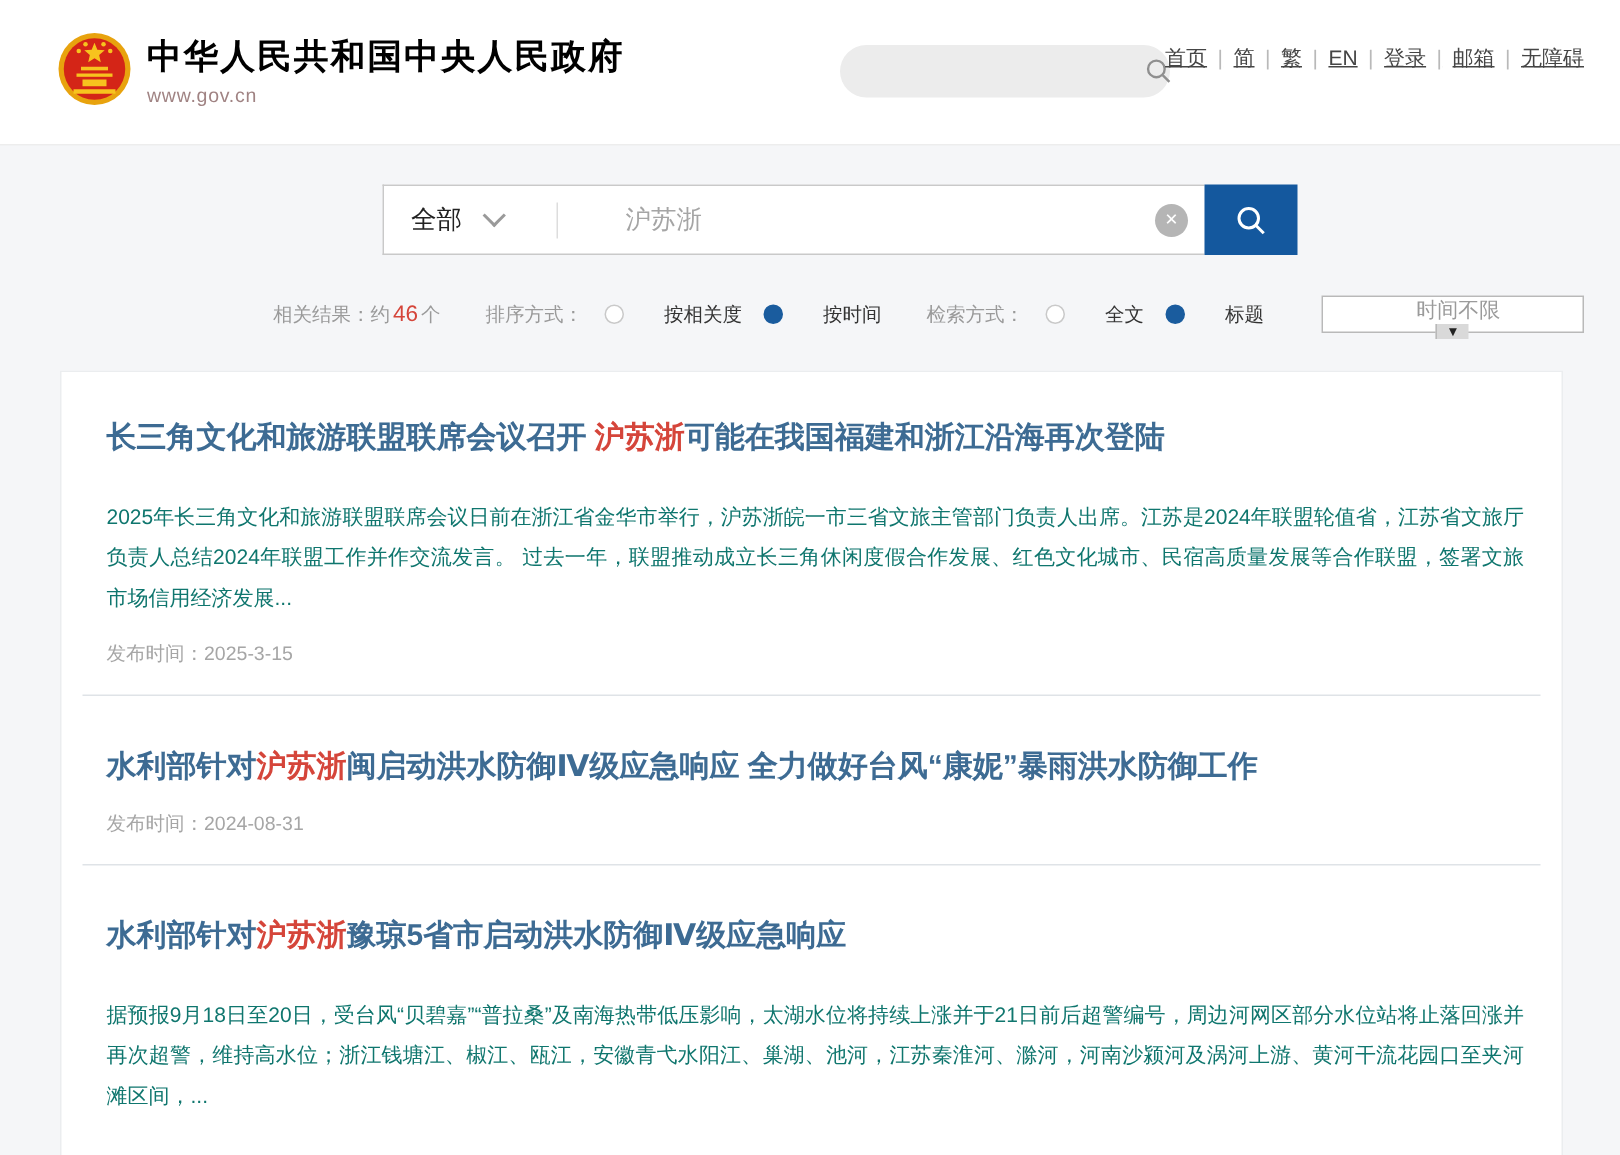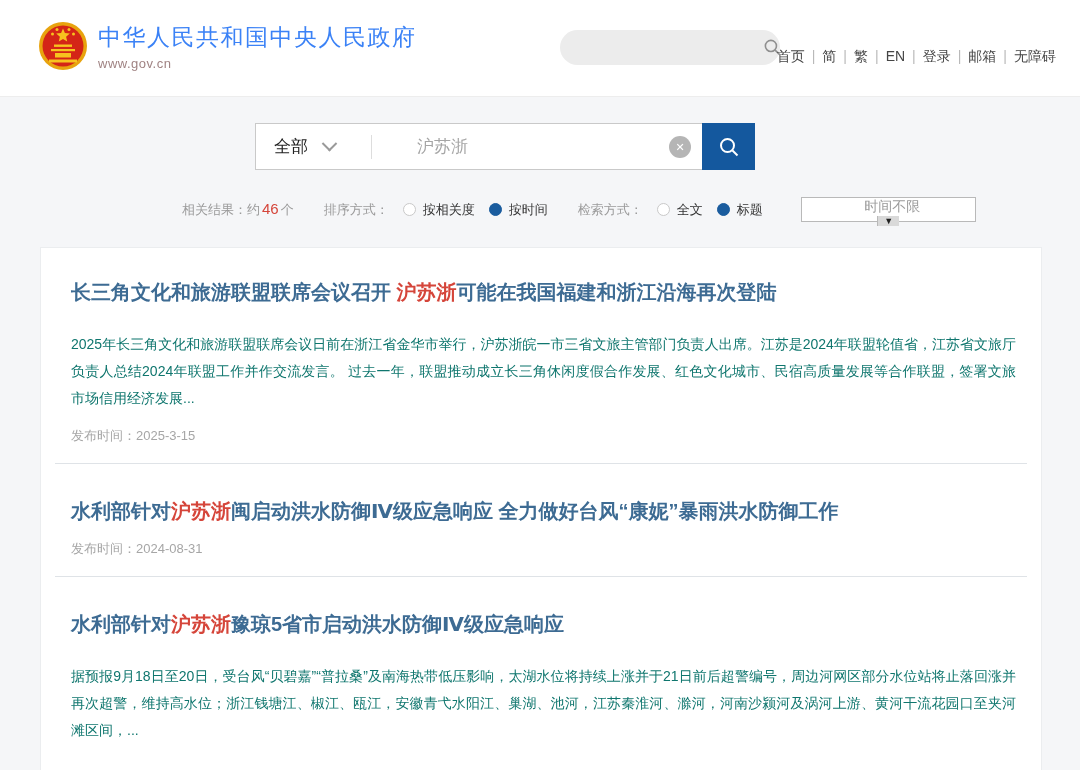--- a/index.html
+++ b/index.html
@@ -6,53 +6,53 @@
   body{
     width:1080px;height:770px;overflow:hidden;background:#fff;
     font-family:"Liberation Sans","DejaVu Sans",sans-serif;
     -webkit-font-smoothing:antialiased;
   }
   
   .header{position:relative;height:96px;background:#fff;}
   .logo{position:absolute;left:38px;top:21px;display:flex;align-items:center;}
   .emblem{width:50px;height:50px;flex:0 0 auto;}
   .logo-text{margin-left:10px;}
-  .site-title{font-size:23px;font-weight:normal;color:#3b82f6;letter-spacing:1.5px;}
+  .site-title{font-size:23px;font-weight:bold;color:#000000;letter-spacing:1.5px;}
   .site-url{font-size:13px;color:#a08383;margin-top:3px;letter-spacing:.5px;}
   .top-search{position:absolute;left:560px;top:30px;width:220px;height:35px;
     background:#ececec;border-radius:18px;display:flex;align-items:center;}
   .top-search input{flex:1;border:none;background:transparent;outline:none;
     padding:0 6px 0 16px;font-size:14px;color:#555;font-family:inherit;}
   .top-search .mag{margin-right:12px;display:flex;}
-  .top-nav{position:absolute;right:24px;top:48px;font-size:14px;color:#454545;white-space:nowrap;}
+  .top-nav{position:absolute;right:24px;top:30px;font-size:14px;color:#454545;white-space:nowrap;text-decoration:underline;}
   .top-nav .nav-link{cursor:pointer;}
   .top-nav .nav-sep{color:#b9b9b9;margin:0 7px;}
   
   .page-body{height:674px;background:#f5f6f8;border-top:1px solid #ededed;}
   
-  .search-bar{position:relative;margin:26px 0 0 255px;width:500px;height:47px;display:flex;}
+  .search-bar{position:relative;margin:26px 0 0 255px;width:610px;height:47px;display:flex;}
   .sb-white{display:flex;align-items:center;width:548px;background:#fff;
     border:1px solid #c9c9c9;border-right:none;box-sizing:border-box;}
   .scope{display:flex;align-items:center;width:97px;padding-left:18px;cursor:pointer;}
   .scope-label{font-size:17px;color:#222;}
   .chev{width:9px;height:9px;border-right:2px solid #9a9a9a;border-bottom:2px solid #9a9a9a;
     transform:rotate(45deg) translate(-2px,-2px);margin-left:16px;}
   .vdiv{width:1px;height:24px;background:#ddd;}
   .query{flex:1;border:none;outline:none;background:transparent;padding-left:45px;
     font-size:17px;color:#a5a5a5;font-family:inherit;}
   .clear{width:22px;height:22px;border-radius:50%;background:#b5b5b5;color:#fff;
     font-size:11px;line-height:22px;text-align:center;margin-right:11px;cursor:pointer;flex:0 0 auto;}
   .go-btn{width:62px;border:none;background:#14589e;cursor:pointer;display:flex;
     align-items:center;justify-content:center;}
   
   .filters{display:flex;align-items:center;margin:27px 0 0 182px;font-size:13px;color:#9a9a9a;}
   .count{white-space:nowrap;}
   .count em{font-style:normal;color:#d5453a;font-size:15px;margin:0 2px;}
   .fgroup{display:flex;align-items:flex-end;margin-left:30px;}
-  .radio-opt{display:flex;align-items:center;margin-left:14px;cursor:pointer;color:#333;}
+  .radio-opt{display:flex;align-items:center;margin-left:14px;cursor:pointer;color:#333;gap:20px;}
   .radio{display:inline-block;width:13px;height:13px;border-radius:50%;background:#fff;
     border:1px solid #c9c9c9;margin-right:7px;box-sizing:border-box;}
   .radio.sel{background:#1a5c9e;border-color:#1a5c9e;}
   .time-select{display:flex;align-items:center;margin-left:38px;width:175px;height:25px;
     background:#fff;border:1px solid #b9b9b9;box-sizing:border-box;cursor:pointer;flex-direction:column;}
   .sel-text{flex:1;padding-left:8px;font-size:14px;color:#9b9b9b;}
   .sel-arrow{width:21px;height:100%;background:#d9d9d9;border-left:1px solid #b9b9b9;
     color:#222;font-size:9px;display:flex;align-items:center;justify-content:center;}
   
   .results-card{margin:25px 0 0 40px;width:1002px;box-sizing:border-box;background:#fff;

